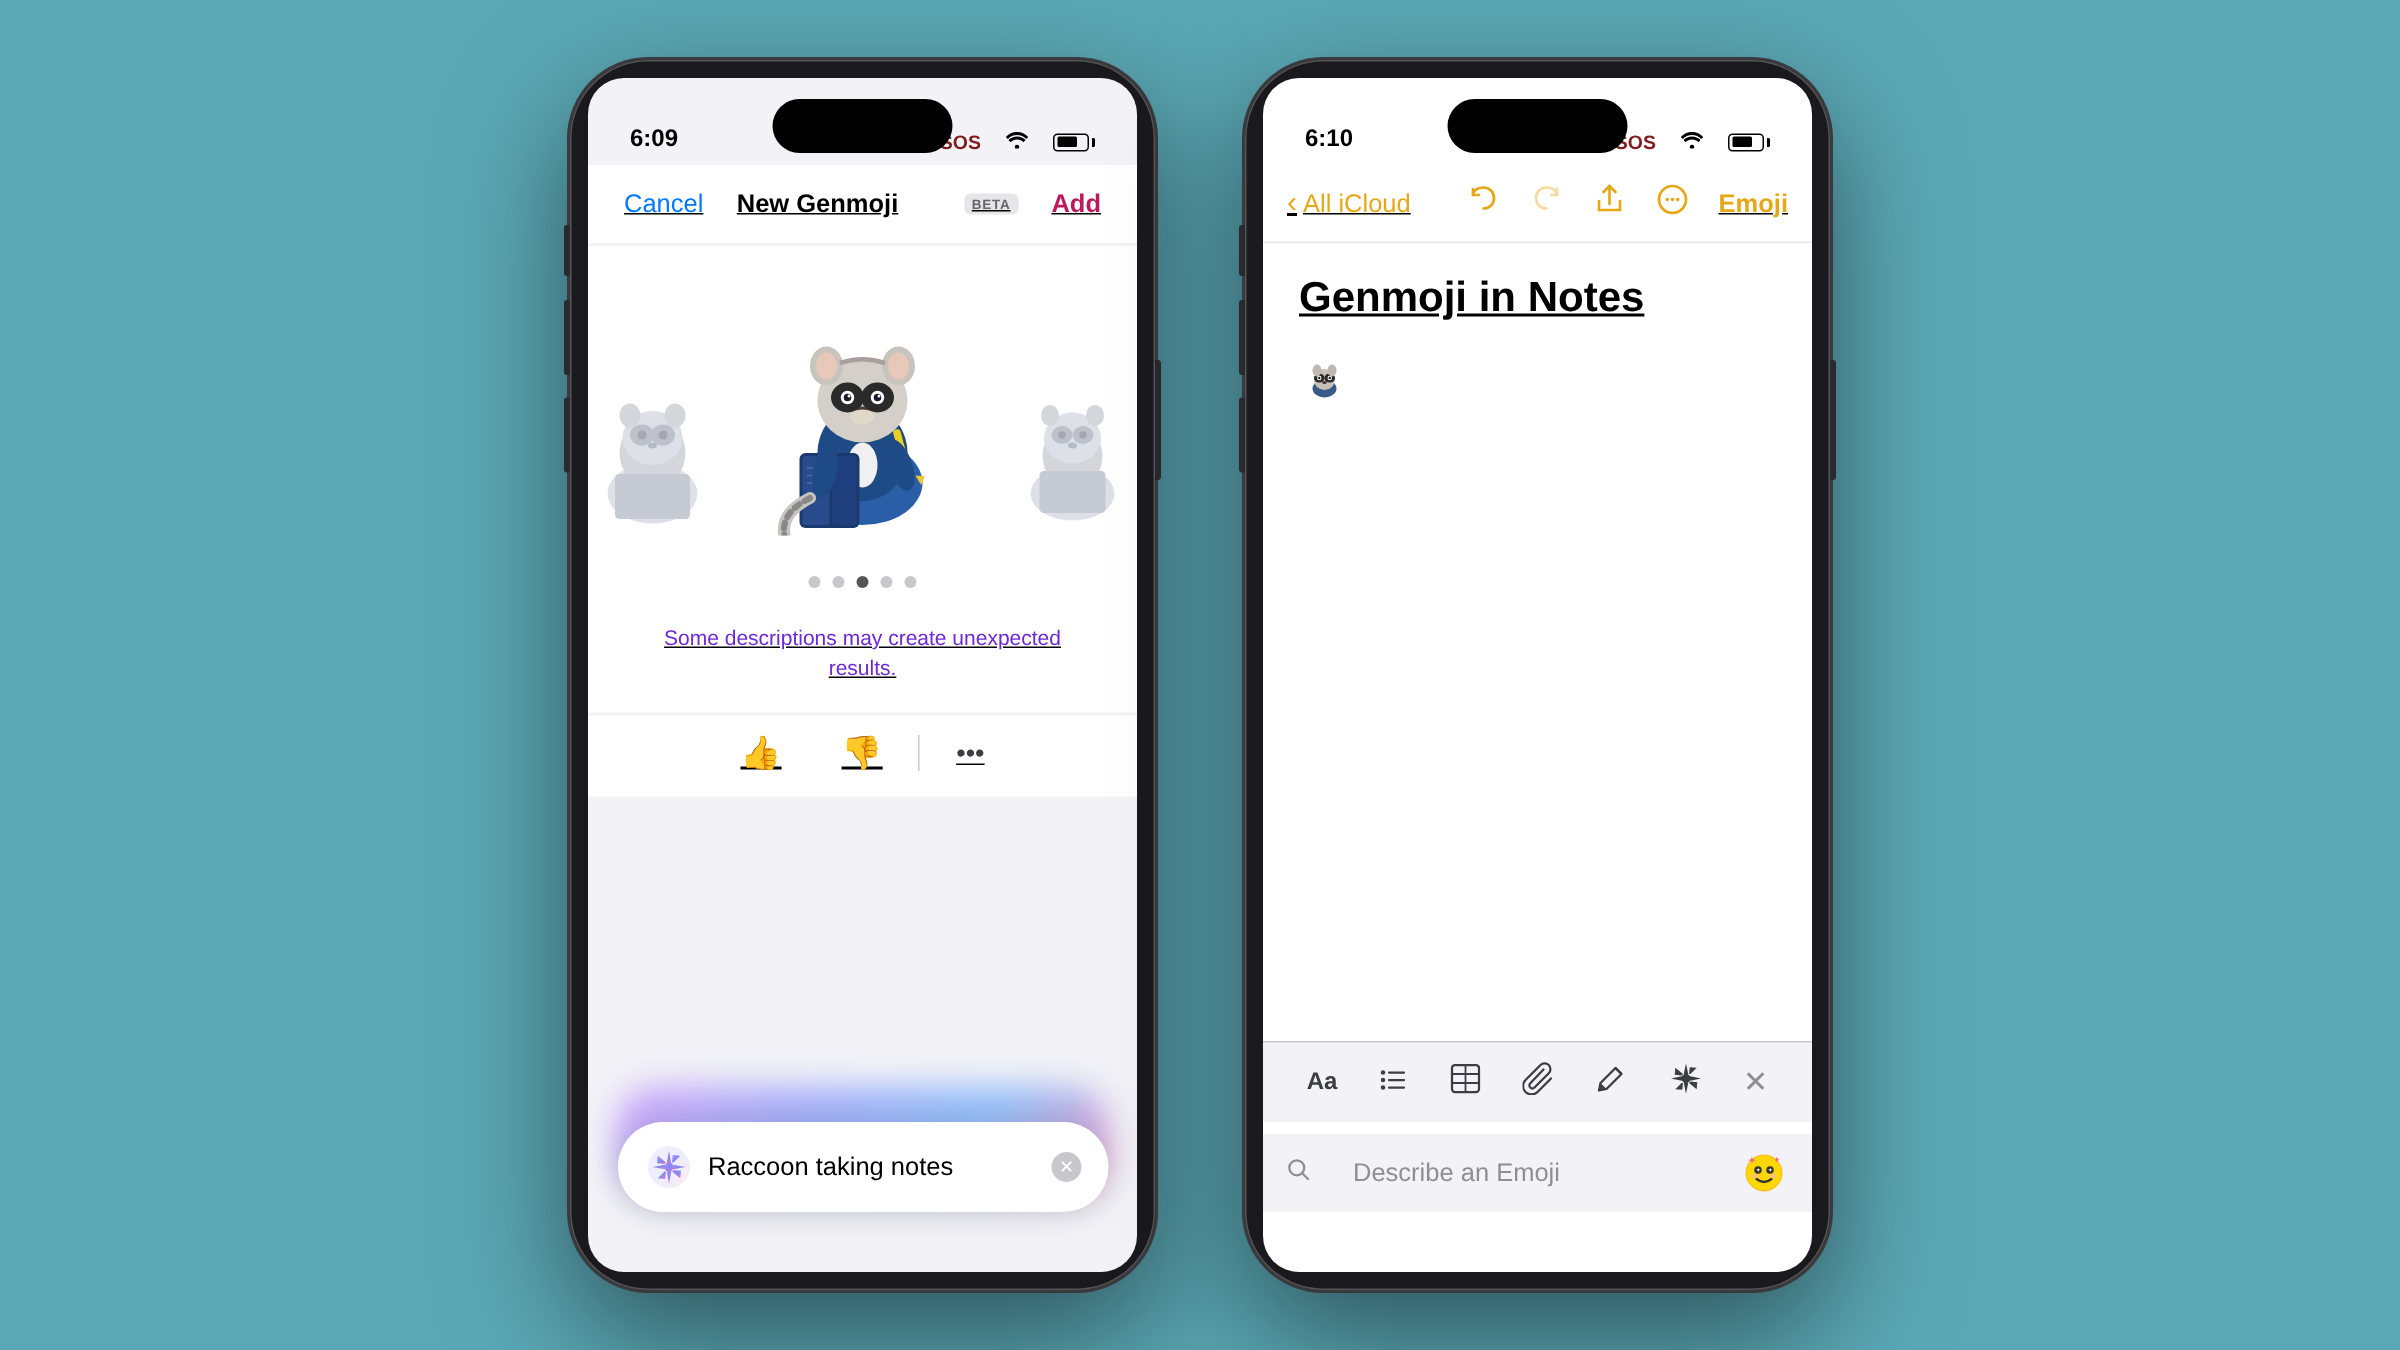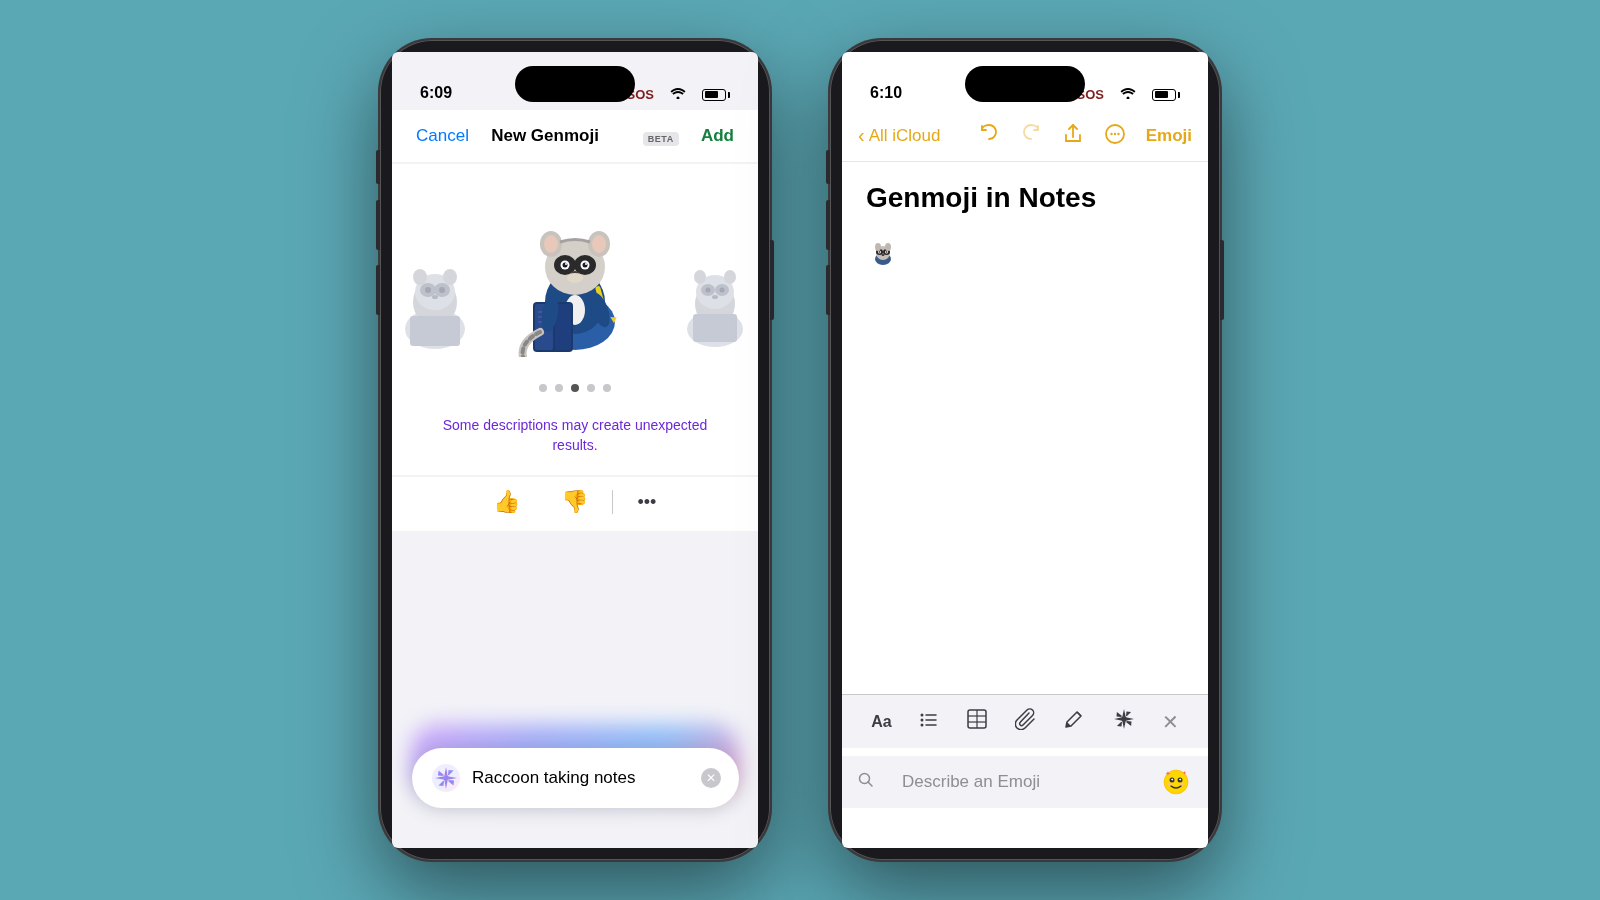--- a/index.html
+++ b/index.html
@@ -31,22 +31,23 @@
       box-shadow: 0 0 0 2px #3a3a3e, 0 30px 80px rgba(0,0,0,0.5), inset 0 0 0 1px #555;
     }
 
     .phone-screen {
       position: absolute;
       top: 12px;
       left: 12px;
       right: 12px;
       bottom: 12px;
       background: #f2f2f7;
-      border-radius: 6px;
+      border-radius: 24px;
       overflow: hidden;
+      text-decoration: underline;
     }
 
     
     .dynamic-island {
       position: absolute;
       top: 14px;
       left: 50%;
       transform: translateX(-50%);
       width: 120px;
       height: 36px;
@@ -136,37 +137,37 @@
     .nav-cancel {
       color: #007aff;
       font-size: 17px;
     }
 
     .nav-title {
       font-size: 17px;
       font-weight: 600;
       color: #000;
       display: flex;
-      align-items: flex-end;
+      align-items: center;
       gap: 6px;
     }
 
     .beta-badge {
       background: #e5e5ea;
       color: #666;
       font-size: 9px;
       font-weight: 600;
       padding: 2px 5px;
       border-radius: 4px;
       letter-spacing: 0.5px;
       margin-left: 38px;
     }
 
     .nav-add {
-      color: #15803d;
+      color: #be185d;
       font-size: 17px;
       font-weight: 600;
     }
 
     .emoji-showcase {
       background: white;
       margin-top: 2px;
       padding: 40px 20px 30px;
       display: flex;
       align-items: flex-end;

